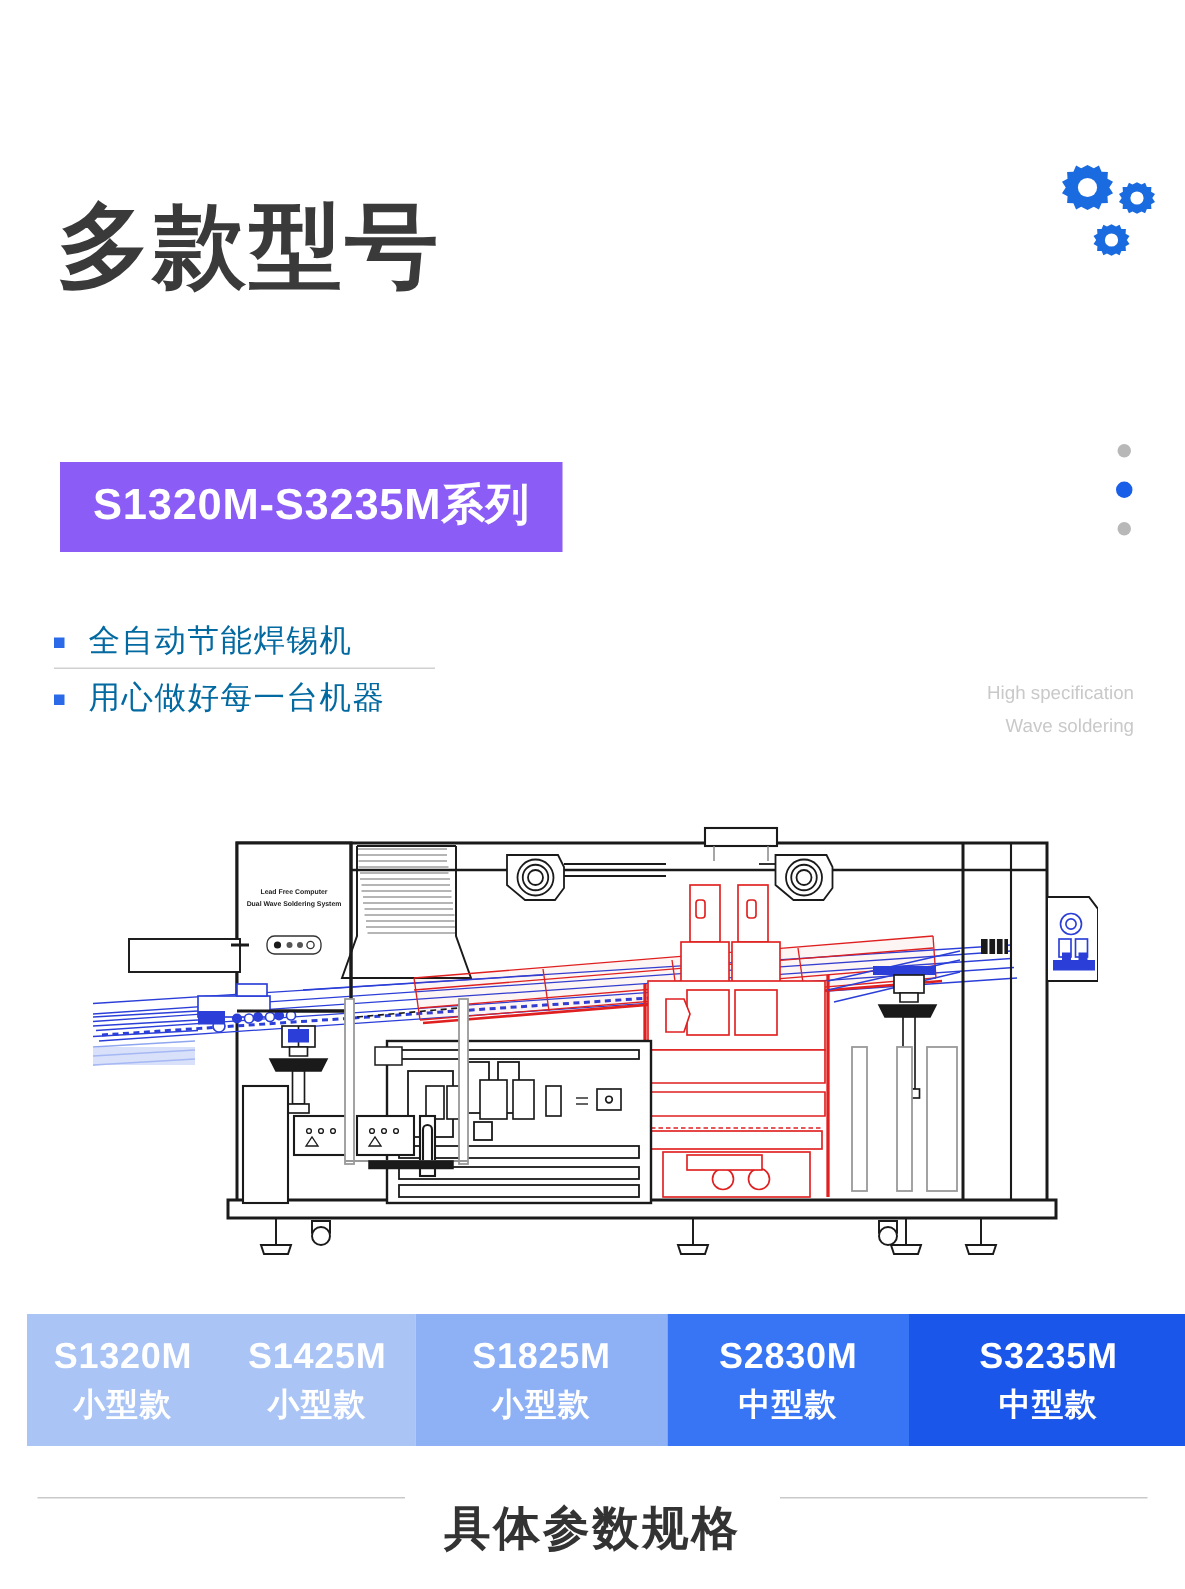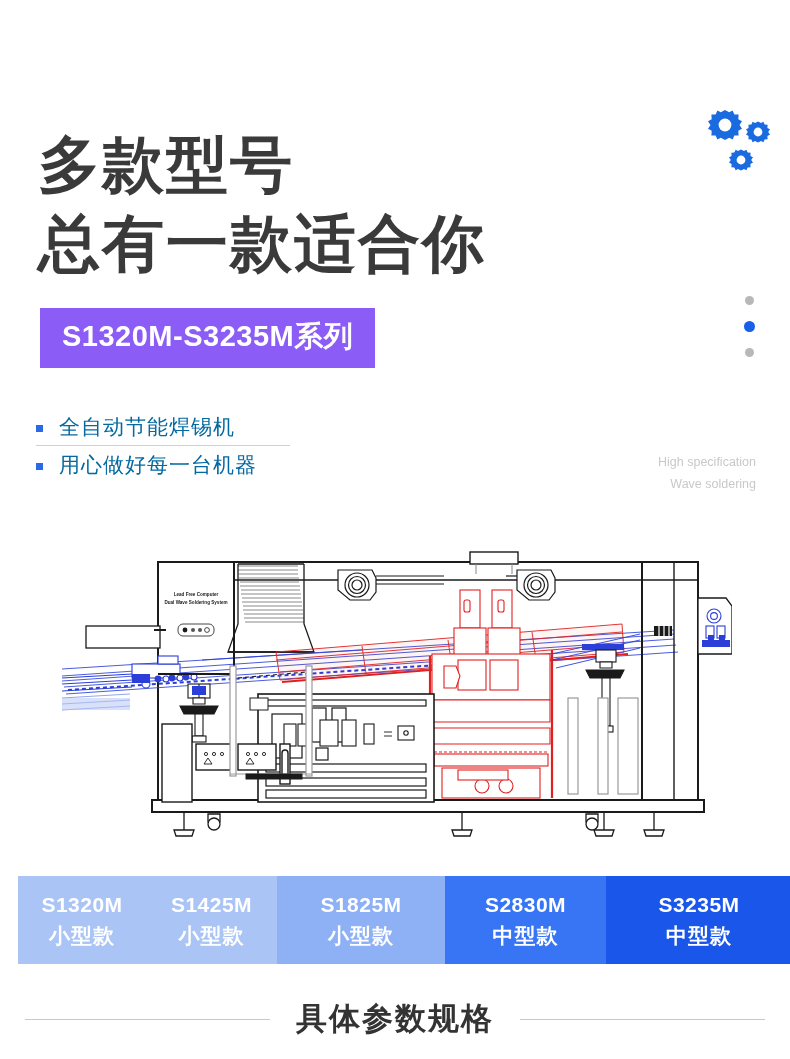--- a/index.html
+++ b/index.html
@@ -61,47 +61,46 @@
   #machine { position:absolute; left:62px; top:548px; width:670px; height:300px; }
   #machine svg { display:block; width:670px; height:300px; }
 
   
   #tabs { position:absolute; left:18px; top:876px; display:flex; height:88px; }
   .tab {
     display:flex; flex-direction:column; align-items:center;
     justify-content:center; color:#ffffff; text-align:center;
     font-weight:bold; line-height:1.3;
   }
-  .tab .code { font-size:21px; letter-spacing:0.5px; }
+  .tab .code { font-size:24px; letter-spacing:0.5px; }
   .tab .size { font-size:21px; letter-spacing:1px; margin-top:3px; }
   .tab.t1 { width:128px; }
   .tab.t2 { width:131px; }
   .tab.t3 { width:168px; }
   .tab.t4 { width:161px; }
   .tab.t5 { width:186px; }
 
   
   #section-head {
     position:absolute; left:0; top:998px; width:790px;
-    display:flex; align-items:center; justify-content:center;
+    display:flex; justify-content:center;
   }
   #section-head .rule { height:1px; background:#c9c9c9; }
   #section-head .rule.left  { width:245px; }
   #section-head .rule.right { width:245px; }
   #section-head .sh-title {
     font-size:31px; font-weight:bold; color:#333;
     letter-spacing:2px; padding:0 26px; white-space:nowrap;
   }
 </style>
 </head>
 <body>
 
 <div id="headline">
   <div class="hl-line l1">多款型号</div>
-  <div class="hl-line l2">总有一款适合你</div>
 </div>
 
 <div id="gears">
   <svg viewBox="0 0 72 72" xmlns="http://www.w3.org/2000/svg">
     <g fill="#1a6ae0">
 
       <g transform="translate(20,22)">
         <path d="M0,-20 L4.2,-17.8 L7.6,-19.6 L9.4,-15.5 L13.6,-15.4 L13.3,-10.8 L17,-8.8
                  L14.5,-5 L17,-1.2 L13.3,0.8 L13.6,5.4 L9.4,5.5 L7.6,9.6 L4.2,7.8
                  L0,10 L-4.2,7.8 L-7.6,9.6 L-9.4,5.5 L-13.6,5.4 L-13.3,0.8 L-17,-1.2

